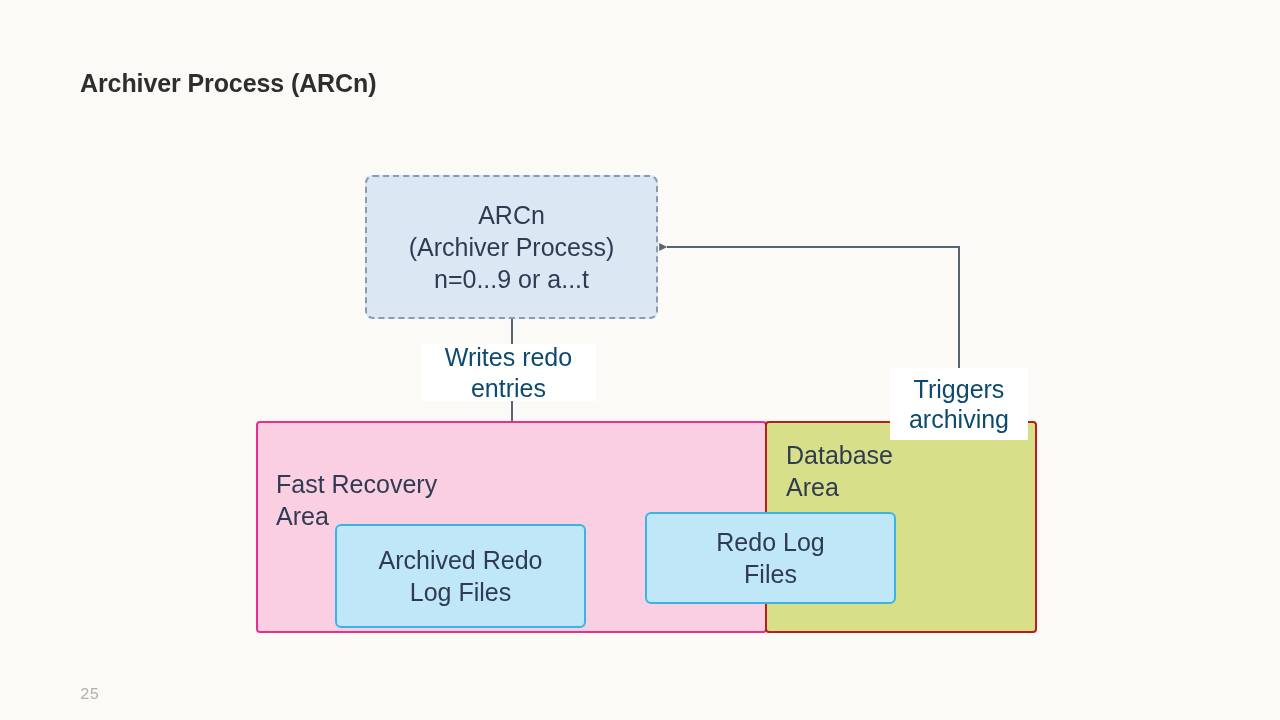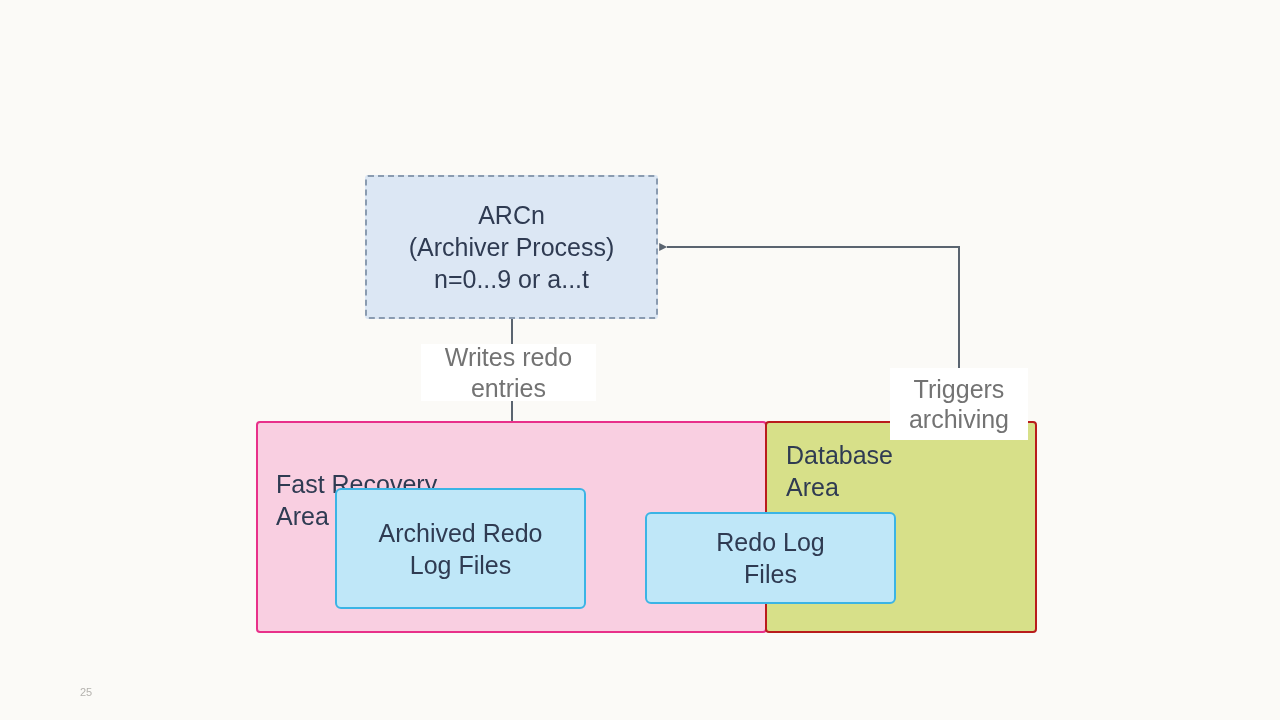--- a/index.html
+++ b/index.html
@@ -31,22 +31,23 @@
     color: #2e2e2e;
     letter-spacing: -0.1px;
     white-space: nowrap;
   }
 
   
   #page-number {
     position: absolute;
     left: 80px;
     top: 686px;
-    font-size: 11px;
+    font-size: 16px;
     color: #b4b2ae;
+    font-family: Liberation Mono, monospace;
   }
 
   
   #diagram {
     position: absolute;
     left: 0; top: 0;
     width: 1280px;
     height: 720px;
   }
   #connectors {
@@ -68,21 +69,21 @@
 
   
   #arcn-box {
     position: absolute;
     left: 365px;
     top: 175px;
     width: 293px;
     height: 144px;
     background: #dce7f4;
     border: 2px dashed #8a9bb0;
-    border-radius: 3px;
+    border-radius: 8px;
     box-sizing: border-box;
     display: flex;
     align-items: center;
     justify-content: center;
   }
 
   
   #fast-recovery-area {
     position: absolute;
     left: 256px;
@@ -127,39 +128,39 @@
     background: #bfe7f8;
     border: 2px solid #3bb4e5;
     border-radius: 6px;
     box-sizing: border-box;
     display: flex;
     align-items: center;
     justify-content: center;
   }
   #archived-redo-log-files {
     left: 335px;
-    top: 488px;
+    top: 524px;
     width: 251px;
-    height: 121px;
+    height: 104px;
   }
   #redo-log-files {
     left: 645px;
     top: 512px;
     width: 251px;
     height: 92px;
   }
 
   
   .edge-label {
     position: absolute;
     background: #ffffff;
     text-align: center;
     line-height: 1.22;
     font-size: 25px;
-    color: #737373;
+    color: #0c4a6e;
     white-space: pre-line;
     display: flex;
     align-items: center;
     justify-content: center;
   }
   #writes-redo-entries-label {
     left: 421px;
     top: 344px;
     width: 175px;
     height: 57px;
@@ -170,20 +171,21 @@
     width: 138px;
     height: 72px;
     margin-top: 20px;
   }
 </style>
 </head>
 <body>
 
 <div id="slide">
 
+  <div id="slide-title">Archiver Process (ARCn)</div>
 
   <div id="diagram">
 
     <svg id="connectors" viewBox="0 0 1280 720" width="1280" height="720">
       <defs>
         <marker id="arrowhead-down" markerWidth="9" markerHeight="9" refX="4.5" refY="7.6" orient="auto" markerUnits="userSpaceOnUse">
           <path d="M0.6,1.4 L4.5,8.4 L8.4,1.4 Z" fill="#5a6470"></path>
         </marker>
         <marker id="arrowhead-left" markerWidth="10" markerHeight="9" refX="1.4" refY="4.5" orient="auto" markerUnits="userSpaceOnUse">
           <path d="M9.2,0.6 L1.2,4.5 L9.2,8.4 Z" fill="#5a6470"></path>

